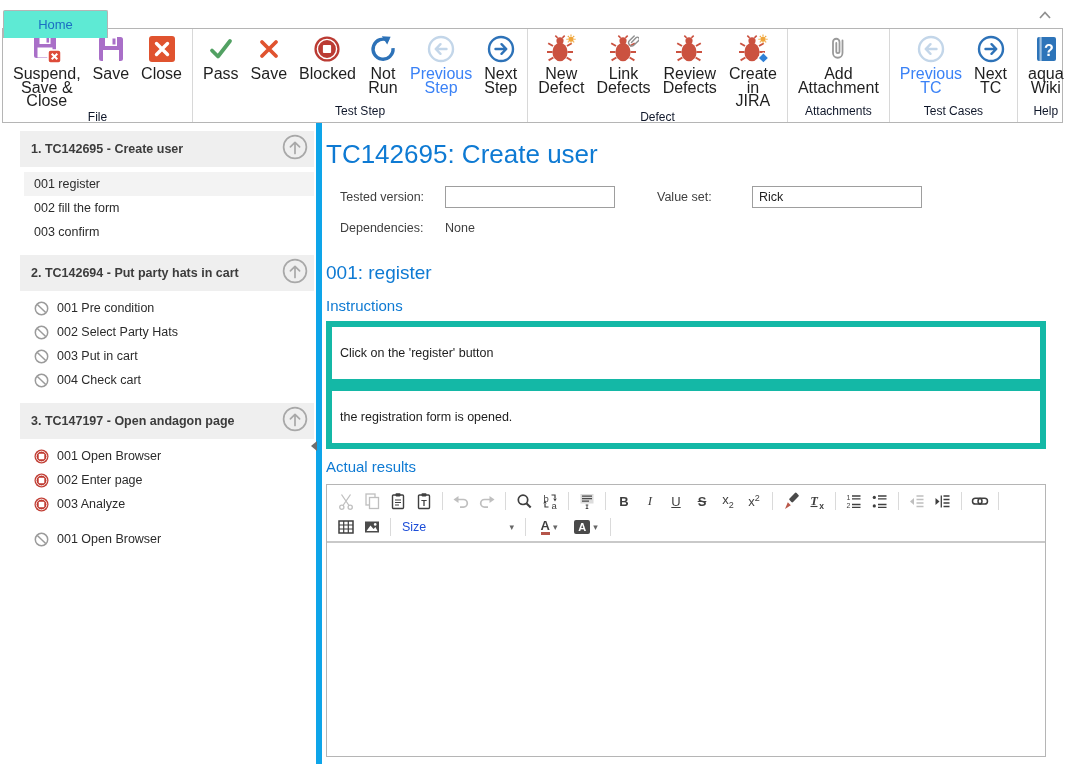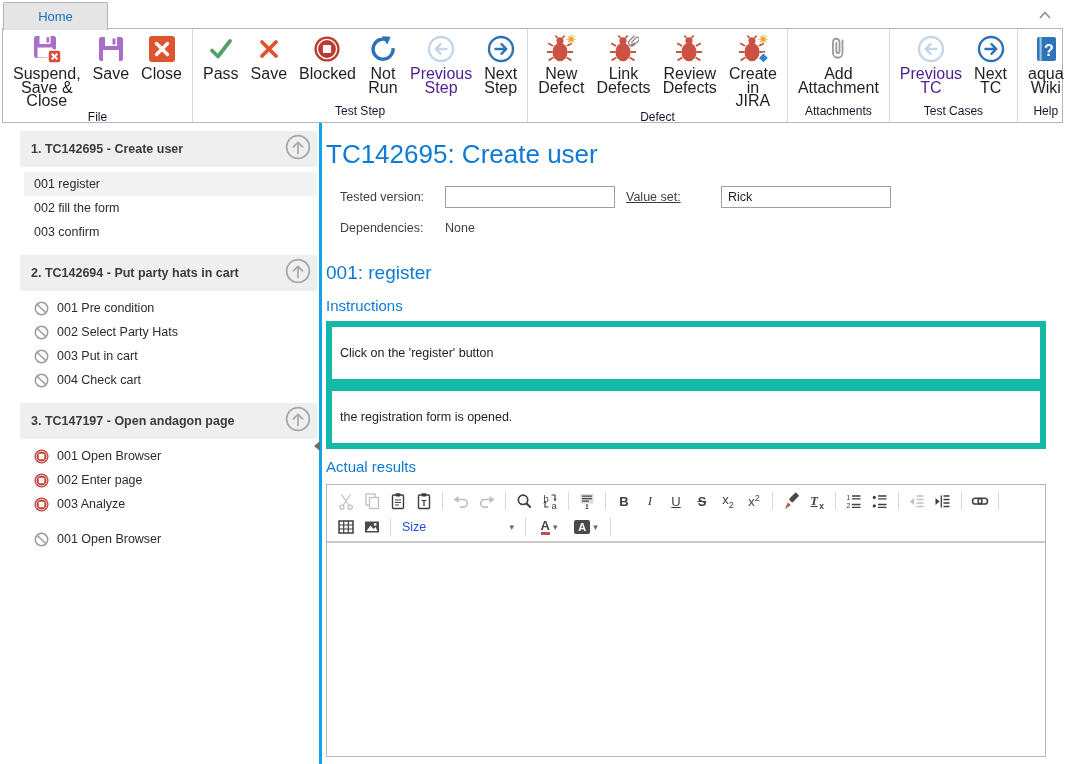--- a/index.html
+++ b/index.html
@@ -1,53 +1,53 @@
 <!DOCTYPE html>
 <html><head>
 <meta charset="utf-8">
 <style>
   html,body{margin:0;padding:0;background:#fff;font-family:"Liberation Sans",sans-serif;}
   .app{width:1065px;height:764px;overflow:hidden;background:#fff;position:relative;}
 
   
   .tabrow{height:28px;position:relative;}
-  .tab{position:absolute;left:3px;top:2px;width:103px;height:27px;background:#e5e5e5;
+  .tab{position:absolute;left:3px;top:10px;width:103px;height:27px;background:#5eead4;
        border:1px solid #b5b5b5;border-bottom:none;border-radius:2px 2px 0 0;z-index:3;
        display:flex;align-items:center;justify-content:center;font-size:13px;color:#1b6ec2;}
   .collapse{position:absolute;right:12px;top:7px;width:16px;height:12px;cursor:pointer;}
   .ribbon{margin:0 2px;border:1px solid #b5b5b5;height:93px;display:flex;background:#fff;position:relative;z-index:1;}
   .rgroup{display:flex;flex-direction:column;border-right:1px solid #d8d8d8;}
   .rbtns{flex:1;display:flex;align-items:flex-start;padding:3px 4px 0 4px;}
   .rbtn{display:flex;flex-direction:column;align-items:center;padding:1px 6px;cursor:pointer;}
   .ricon{height:32px;display:flex;align-items:center;justify-content:center;}
   .rlabel{font-size:16px;line-height:13.5px;color:#1f1f1f;text-align:center;white-space:pre-line;margin-top:2px;}
-  .rbtn.dis .rlabel{color:#4c1d95;}
+  .rbtn.dis .rlabel{color:#3b82f6;}
   .rgrouplabel{height:19px;font-size:12px;color:#0f172a;text-align:center;line-height:17px;}
   .rfill{flex:1;}
 
   
   .content{display:flex;height:641px;}
-  .sidebar{width:322px;border-right:3px solid #0ea5e9;padding-top:8px;box-sizing:border-box;position:relative;flex-shrink:0;}
+  .sidebar{width:322px;border-right:6px solid #0ea5e9;padding-top:8px;box-sizing:border-box;position:relative;flex-shrink:0;}
   .splitter-arrow{position:absolute;right:-1px;top:318px;width:0;height:0;
        border-top:5px solid transparent;border-bottom:5px solid transparent;border-right:6px solid #6e6e6e;cursor:pointer;}
   .sb-group{margin:0 2px 11px 20px;}
   .sb-head{background:#efefef;height:36px;display:flex;align-items:center;padding:0 6px 0 11px;cursor:pointer;}
   .sb-title{flex:1;font-size:12.5px;font-weight:bold;color:#3c3c3c;}
   .sb-up{width:26px;height:26px;display:flex;align-items:center;justify-content:center;cursor:pointer;}
   .sb-steps{margin:5px 0 0 4px;}
   .sb-step{height:24px;display:flex;align-items:center;gap:8px;padding-left:10px;font-size:12.5px;color:#2b2b2b;cursor:pointer;}
   .sb-step.sel{background:#f3f3f3;}
   .sb-step .sico{width:15px;height:15px;display:flex;flex-shrink:0;}
 
   
   .main{flex:1;padding:10px 19px 7px 4px;display:flex;flex-direction:column;box-sizing:border-box;overflow:hidden;}
   .page-title{font-size:26px;font-weight:300;color:#0e7ad3;margin:6px 0 16px 0;}
   .frow{display:flex;align-items:center;margin:0 0 13px 14px;font-size:12.5px;color:#3f3f3f;}
   .flabel{width:105px;}
-  .flabel2{width:95px;margin-left:11px;text-decoration:underline;}
+  .flabel2{width:95px;margin-left:42px;}
   .fld{width:156px;height:20px;border:1px solid #9e9e9e;font:12.5px "Liberation Sans",sans-serif;padding:0 6px;color:#222;outline:none;}
   .fval{color:#3f3f3f;}
   .step-title{font-size:19px;font-weight:300;color:#0e7ad3;margin:14px 0 4px 0;}
   .sec-h{font-size:15px;font-weight:300;color:#0e7ad3;margin:9px 0 7px 0;}
   .tbox{border:6px solid #14b8a6;min-height:52px;display:flex;align-items:center;padding:0 8px;font-size:12.5px;color:#1c1c1c;}
 
   
   .editor{border:1px solid #b5b5b5;margin-top:2px;display:flex;flex-direction:column;flex:1;min-height:150px;}
   .trow{display:flex;align-items:center;flex-wrap:nowrap;padding:4px 6px 2px 6px;}
   .trow2{padding-top:0;}

